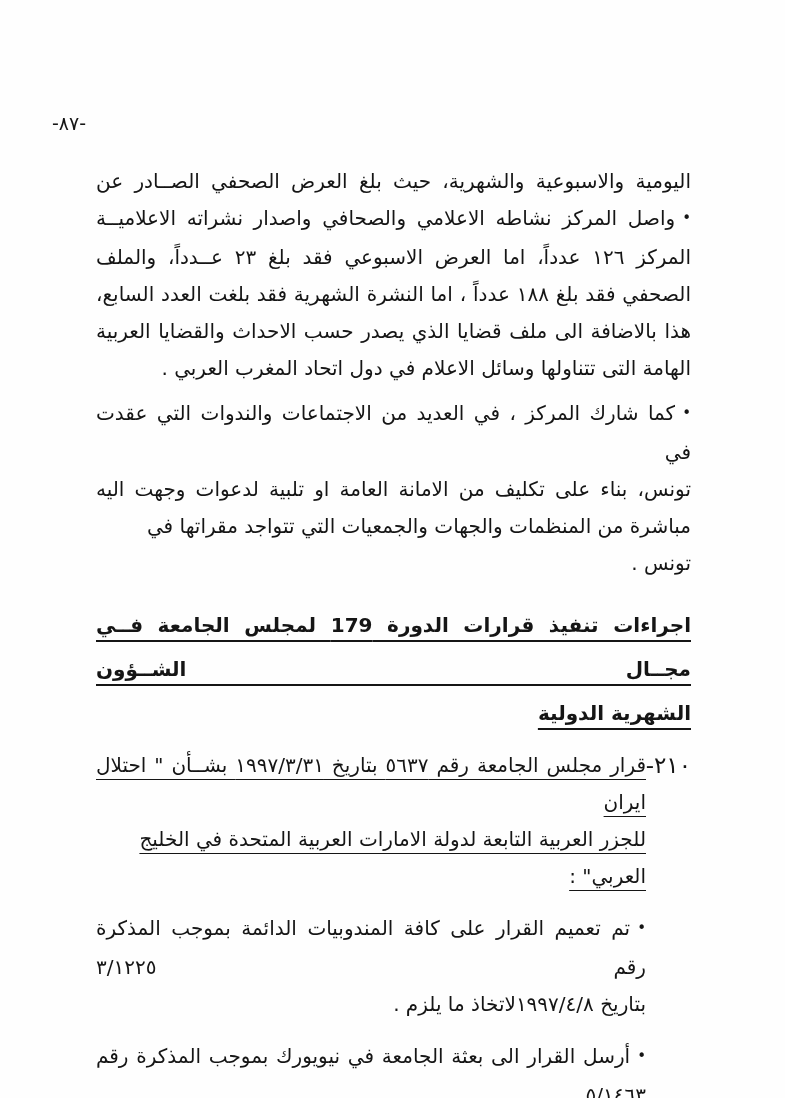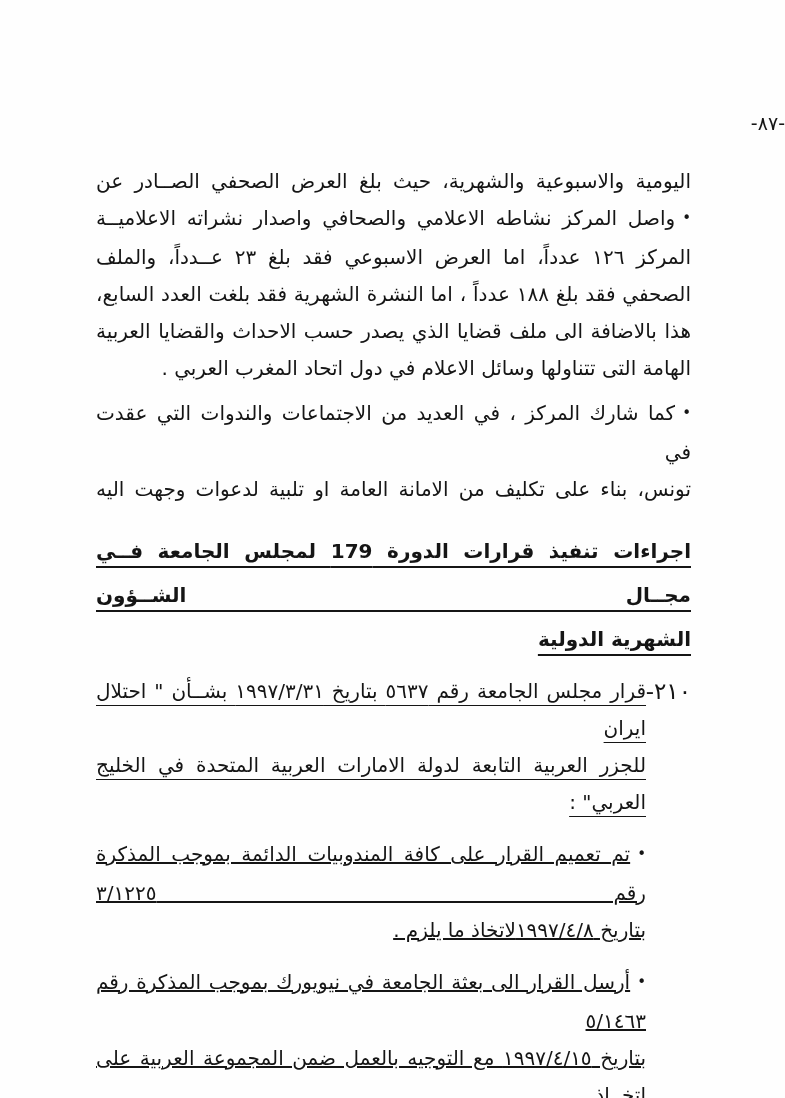--- a/index.html
+++ b/index.html
@@ -9,41 +9,40 @@
     margin:0 auto;
     background:#fefefe;
     font-family:"DejaVu Sans",sans-serif;
     color:#151515;
     direction:rtl;
     overflow:hidden;
   }
   .page-number{
     position:absolute;
     top:112px;right:0;left:0;
-    text-align:right;
+    text-align:left;
     padding-left:52px;
     font-size:19px;
     letter-spacing:1px;
-    margin-left:32px;
   }
   .content{
     position:absolute;
     top:163px;
     right:94px;
     left:96px;
   }
   .para{margin:0 0 8px 0;}
   .line{
     font-size:20px;
     line-height:37px;
     text-align:justify;
     white-space:normal;
   }
   .line.j{text-align-last:justify;}
-  .line.last{text-align-last:right;}
+  .line.last{text-align:right;text-align-last:right;}
   .bullet{
     display:inline-block;
     font-size:15px;
     margin-left:7px;
     transform:translateY(-2px);
   }
   .heading{margin-top:21px;margin-bottom:12px;font-weight:bold;}
   .heading .line{
     line-height:44px;
     text-decoration:underline;
@@ -56,21 +55,21 @@
     top:0;right:0;
     font-size:23px;
     line-height:37px;
   }
   .item-body{padding-right:45px;}
   .title-line{
     text-decoration:underline;
     text-decoration-thickness:1.2px;
     text-underline-offset:7px;
   }
-  .sub{padding-right:45px;margin-top:15px;margin-bottom:4px;text-decoration:underline;}
+  .sub{padding-right:45px;margin-top:15px;margin-bottom:4px;}
 </style>
 </head>
 <body>
 
 <div class="page">
 
   <div class="page-number">-٨٧-</div>
 
   <div class="content">
 
@@ -79,20 +78,21 @@
       <div class="line j"><span class="bullet">•</span><span>واصل المركز نشاطه الاعلامي والصحافي واصدار نشراته الاعلاميــة</span></div>
       <div class="line j">المركز ١٢٦ عدداً، اما العرض الاسبوعي فقد بلغ ٢٣ عــدداً، والملف</div>
       <div class="line j">الصحفي فقد بلغ ١٨٨ عدداً ، اما النشرة الشهرية فقد بلغت العدد السابع،</div>
       <div class="line j">هذا بالاضافة الى ملف قضايا الذي يصدر حسب الاحداث والقضايا العربية</div>
       <div class="line last">الهامة التى تتناولها وسائل الاعلام في دول اتحاد المغرب العربي .</div>
     </div>
 
     <div class="para">
       <div class="line j"><span class="bullet">•</span><span>كما شارك المركز ، في العديد من الاجتماعات والندوات التي عقدت في</span></div>
       <div class="line j">تونس، بناء على تكليف من الامانة العامة او تلبية لدعوات وجهت اليه</div>
+      <div class="line last">مباشرة من المنظمات والجهات والجمعيات التي تتواجد مقراتها في تونس .</div>
     </div>
 
     <div class="heading">
       <div class="line j">اجراءات تنفيذ قرارات الدورة 179 لمجلس الجامعة فــي مجــال الشــؤون</div>
       <div class="line last">الشهرية الدولية</div>
     </div>
 
     <div class="item">
       <span class="item-number">٢١٠-</span>
       <div class="item-body">

